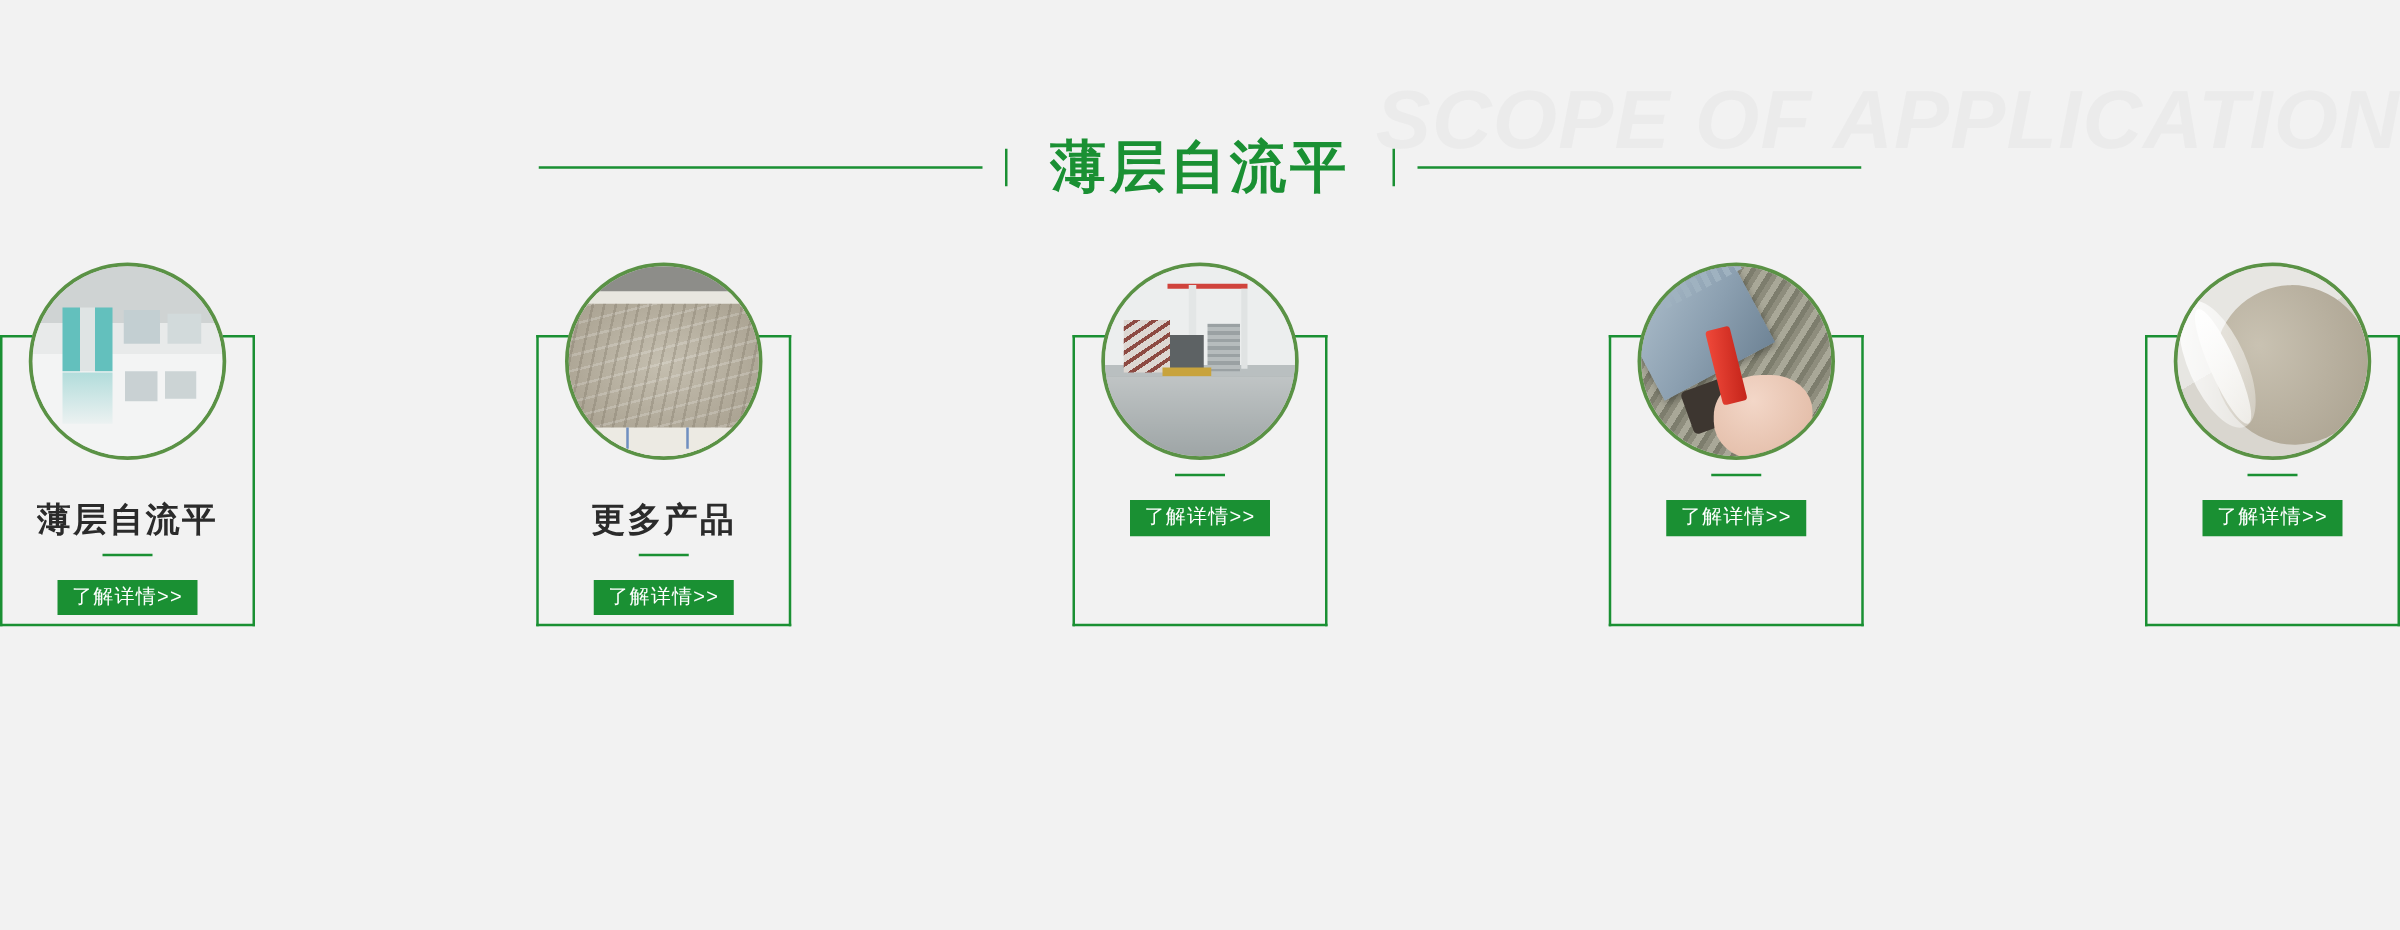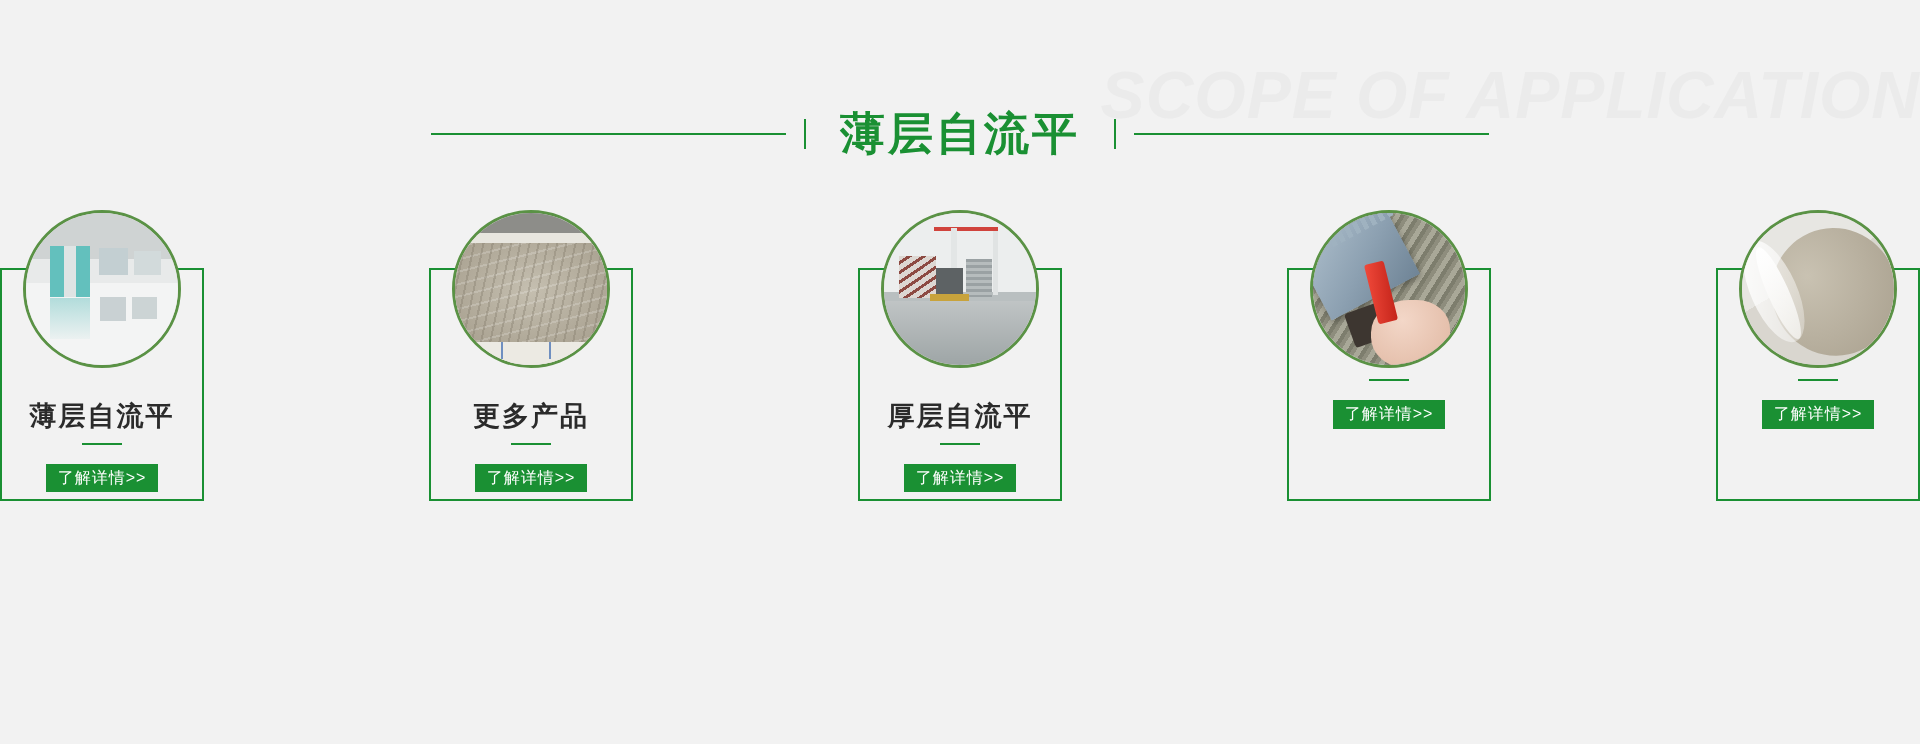--- a/index.html
+++ b/index.html
@@ -229,21 +229,20 @@
             <div class="beam"></div>
               <div class="col1"></div>
               <div class="col2"></div>
             <div class="stair"></div>
               <div class="door"></div>
             <div class="mach"></div>
               <div class="pal"></div>
               <div class="refl"></div>
           </div>
         </div>
-        <div class="card-title">厚层自流平</div>
         <div class="underline"></div>
         <button class="btn">了解详情&gt;&gt;</button>
       </div>
     </div>
 
     <div class="card">
       <div class="frame"></div>
       <div class="card-inner">
         <div class="circle">
           <div class="art art-trowel">

